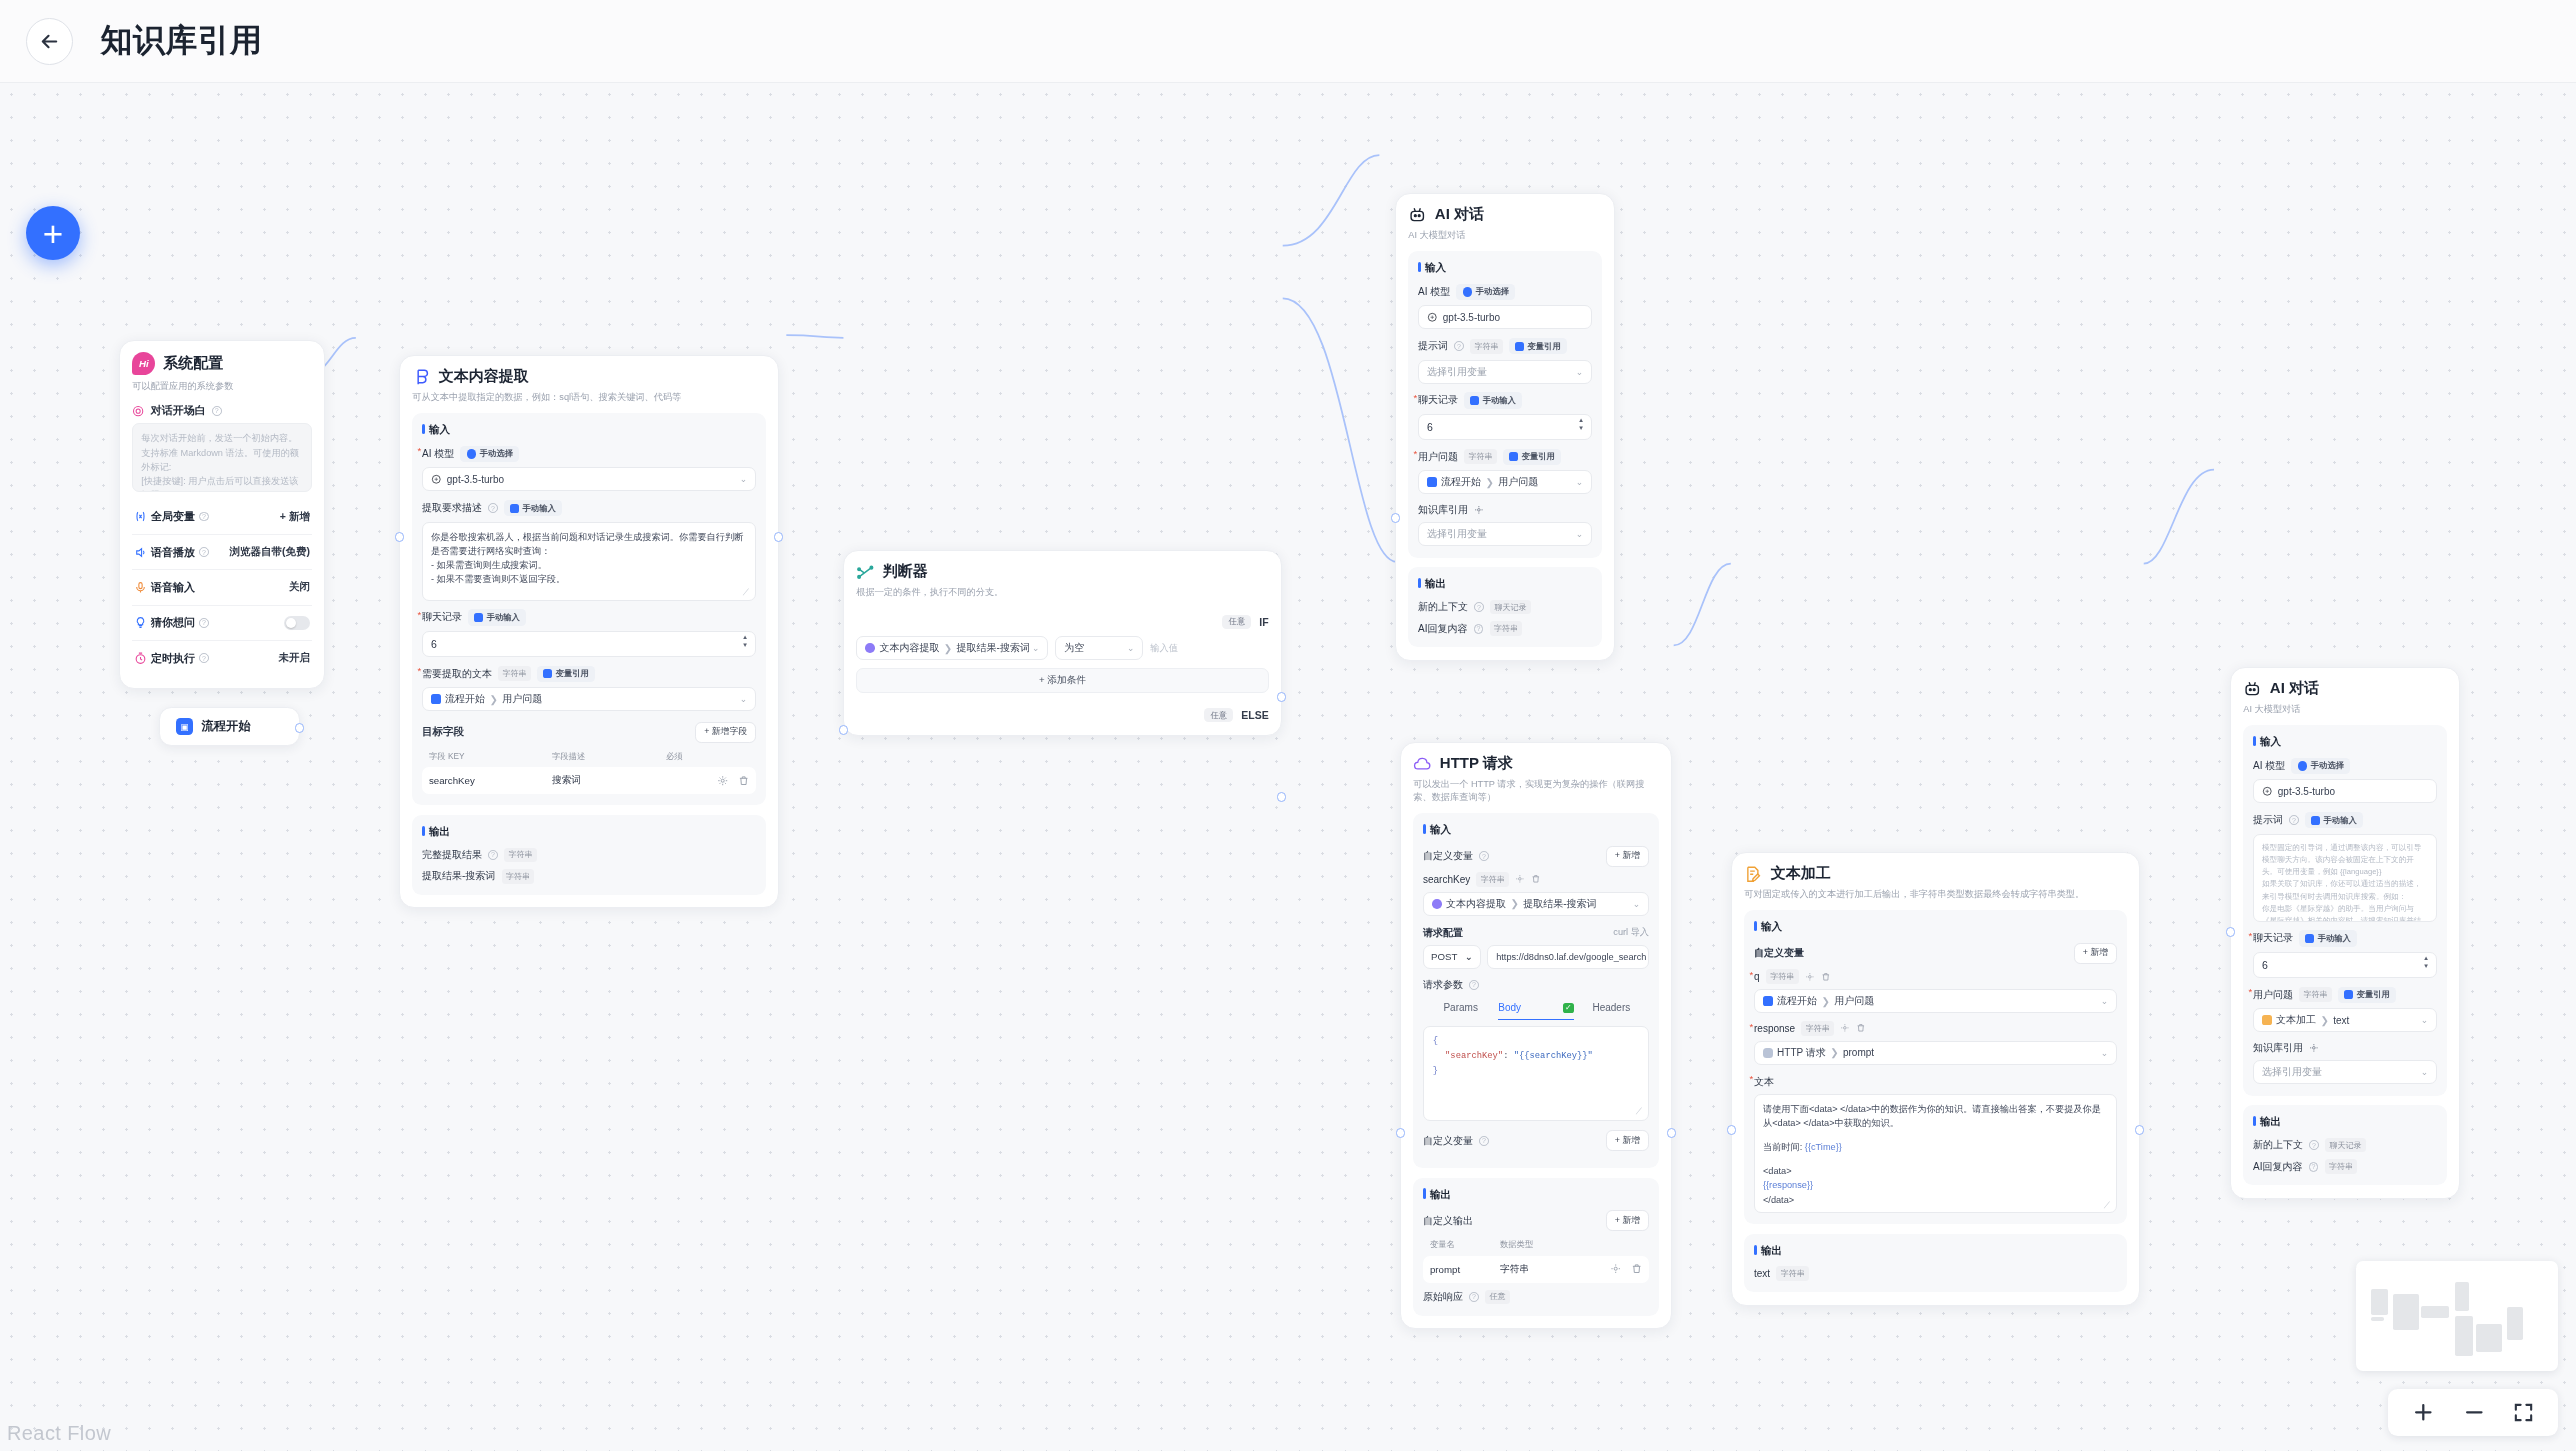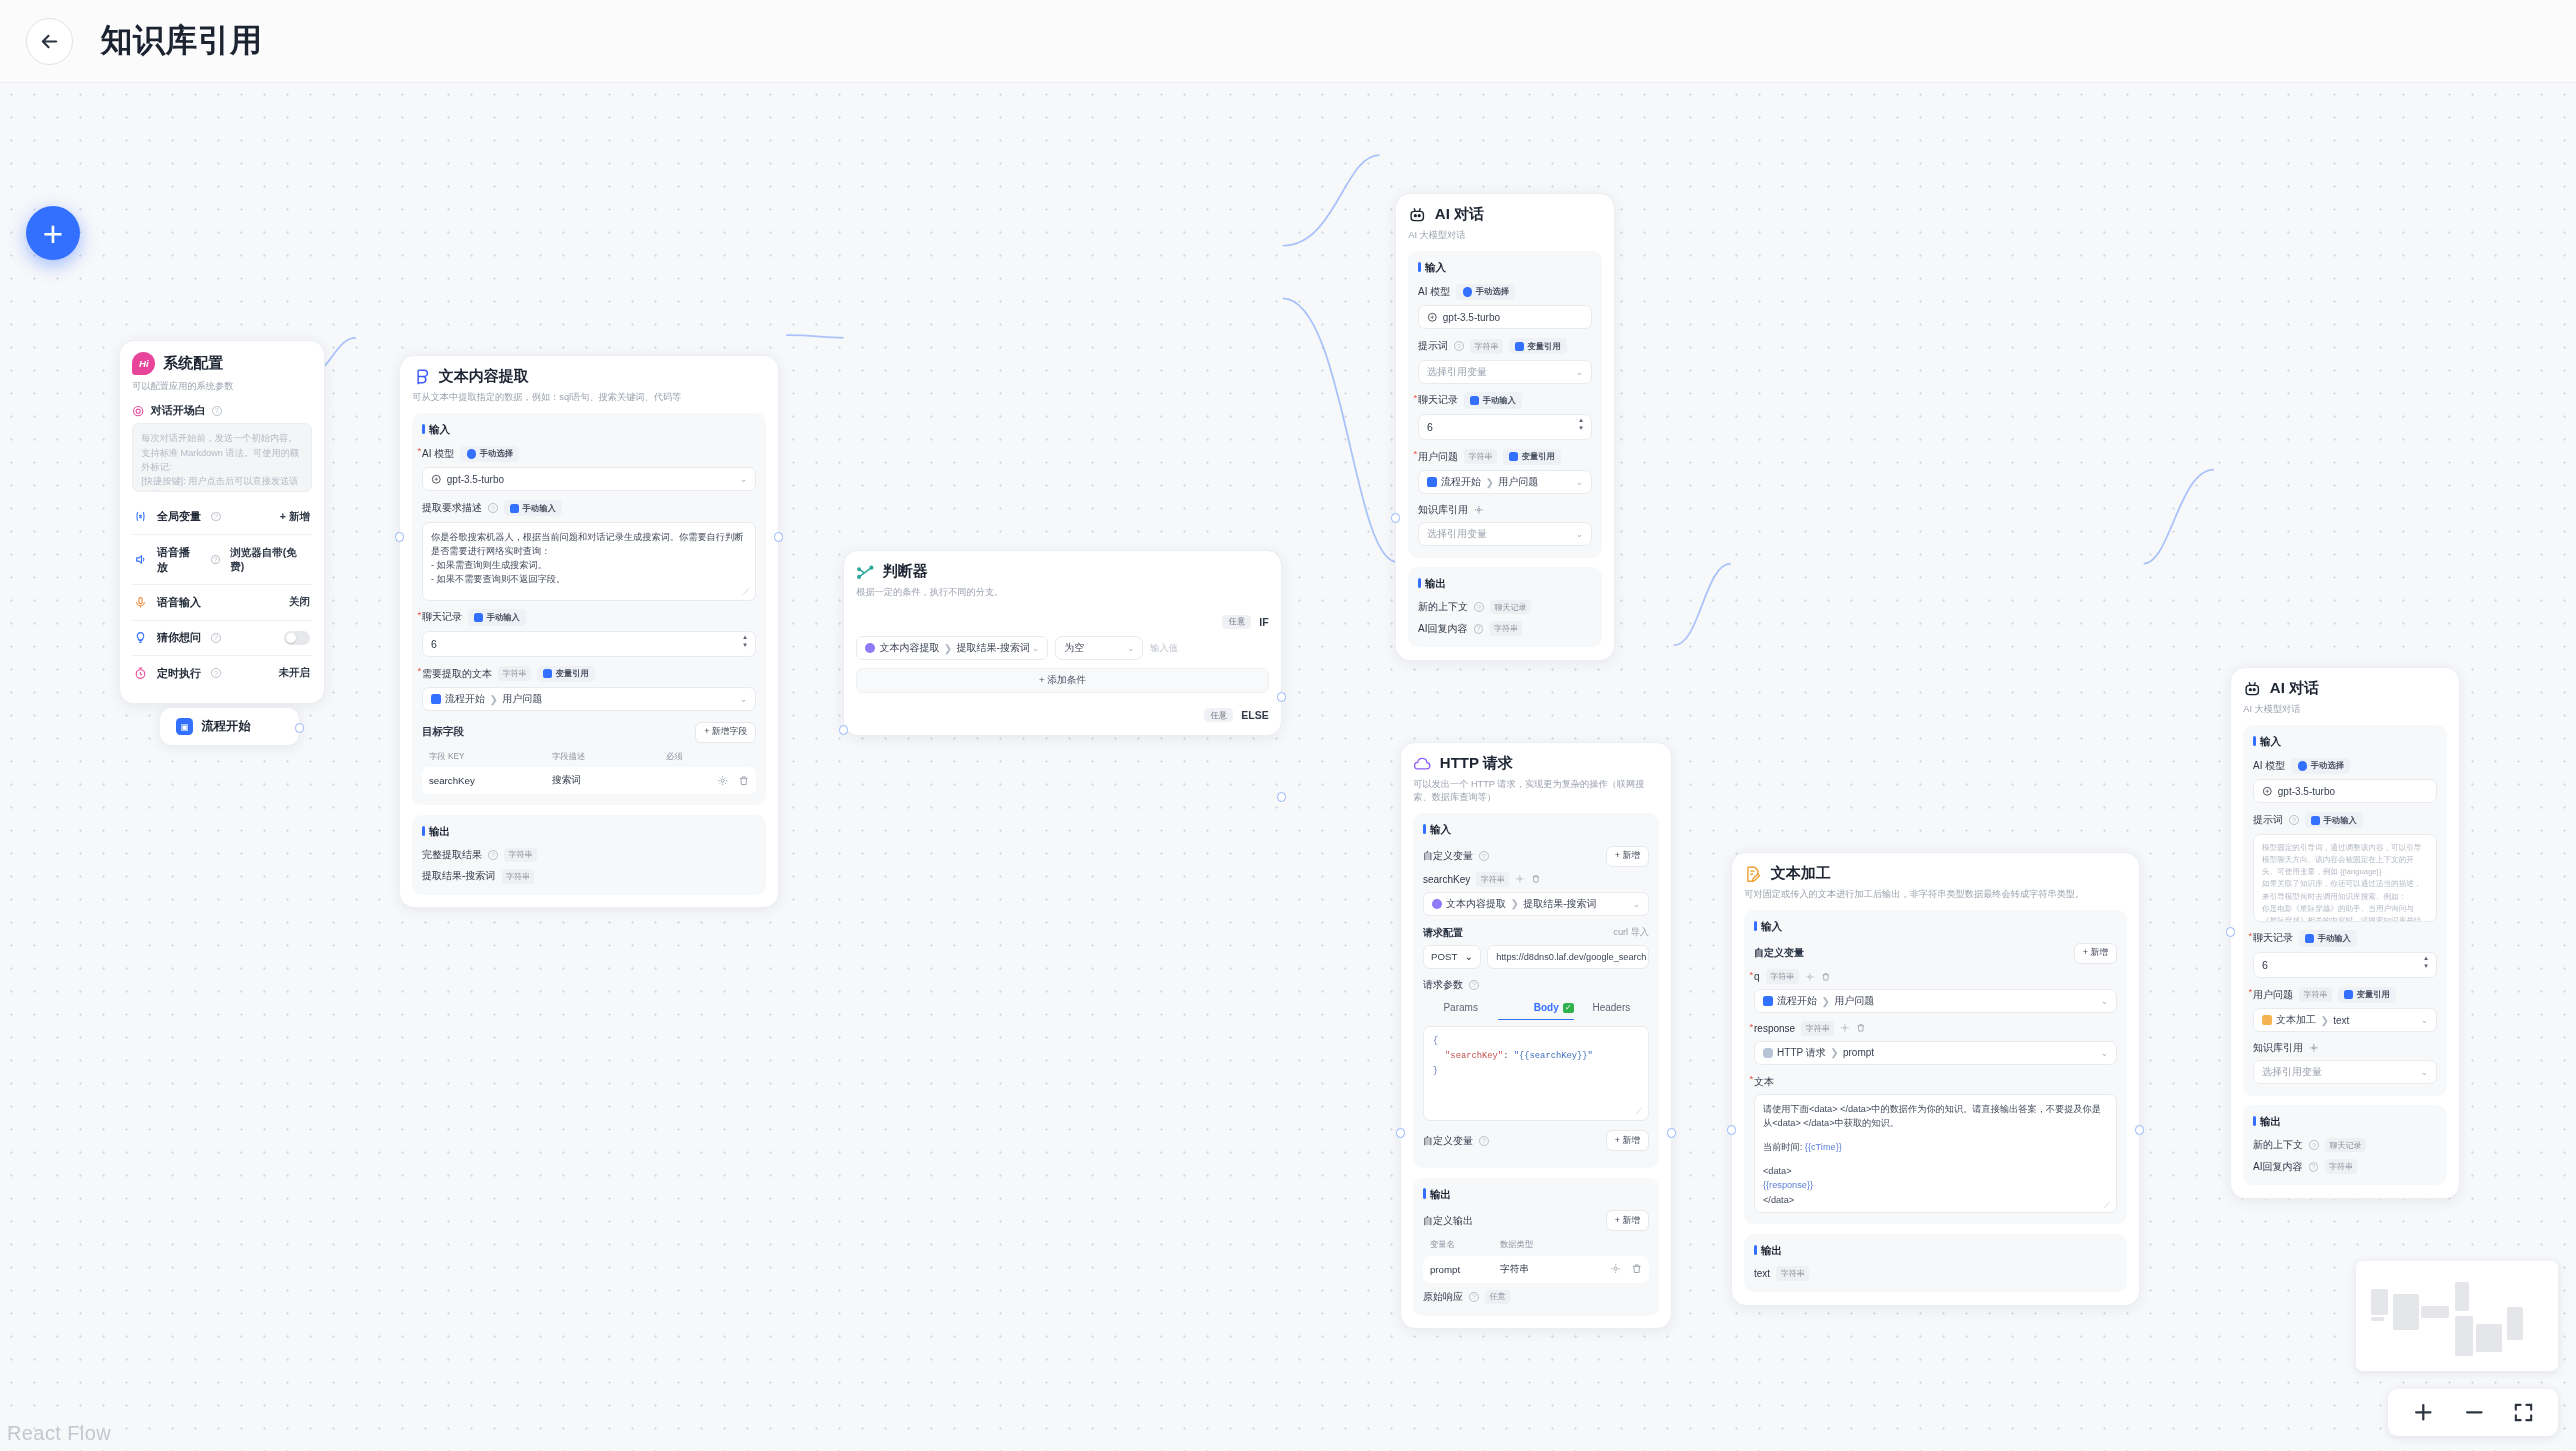--- a/index.html
+++ b/index.html
@@ -155,38 +155,38 @@
   .branch-lbl { font-size: 10.5px; font-weight: 600; color: #333b4a; text-align: center; }
   .cond-row { display: flex; align-items: center; gap: 7px; margin-top: 7px; }
   .add-cond { margin-top: 8px; background: #f8f9fb; border: 0.9px solid #edeff3;
     border-radius: 7px; height: 24.6px; display: flex; align-items: center;
     justify-content: center; font-size: 9.7px; color: #4b5362; gap: 5.3px; cursor: pointer; }
 
   
   .tabs { display: flex; margin-top: 5.3px; }
   .tab { flex: 1; text-align: center; font-size: 10px; color: #5c6373;
     padding: 5.3px 0 6.2px; cursor: pointer; }
-  .tab.active { color: #3370ff; font-weight: 700; border-bottom: 1.8px solid #3370ff;
-    display: flex; align-items: center; justify-content: flex-end; gap: 4.4px; }
+  .tab.active { color: #3370ff; font-weight: 400; border-bottom: 1.8px solid #3370ff;
+    display: flex; align-items: center; justify-content: space-between; gap: 4.4px; }
   .ok { width: 10.5px; height: 10.5px; background: #30b24a; border-radius: 2.6px; color: #fff;
     font-size: 8px; display: inline-flex; align-items: center; justify-content: center; }
   .code { background: #fff; border: 0.9px solid #e8eaee; border-radius: 7px;
     font-family: "Liberation Mono", "DejaVu Sans Mono", monospace;
     font-size: 8.8px; line-height: 1.7; padding: 7px 8.8px; position: relative; }
   .k-brace { color: #6a7bc8; } .k-key { color: #c0504d; } .k-val { color: #3e6bbf; }
   .method { background: #fff; border: 0.9px solid #e8eaee; border-radius: 7px; height: 24px;
     width: 58px; display: flex; align-items: center; gap: 4.4px; padding: 0 7px;
     font-size: 9.7px; color: #39414f; }
   .urlbox { flex: 1; background: #fff; border: 0.9px solid #e8eaee; border-radius: 7px;
     height: 24px; display: flex; align-items: center; padding: 0 8px;
     font-size: 9.2px; color: #3c4456; overflow: hidden; white-space: nowrap; }
   .curl { margin-left: auto; font-size: 9.2px; color: #9aa1ae; }
 
   
-  .sys-row { display: flex; align-items: center; gap: 10px; padding: 9.7px 1.8px;
+  .sys-row { display: flex; align-items: center; gap: 4px; padding: 9.7px 1.8px;
     border-bottom: 0.9px solid #f0f1f4; }
   .sys-row:last-child { border-bottom: none; }
   .sys-lbl { font-size: 11px; font-weight: 700; color: #242c3a; }
   .sys-val { margin-left: auto; font-size: 10.5px; color: #323a49; font-weight: 600; }
   .toggle { margin-left: auto; width: 26px; height: 14px; border-radius: 8px;
     background: #e6e8ec; position: relative; cursor: pointer; }
   .toggle::after { content: ""; position: absolute; left: 1.8px; top: 1.8px; width: 10.5px;
     height: 10.5px; border-radius: 50%; background: #fff; box-shadow: 0 0.9px 1.8px rgba(0,0,0,.18); }
   .hi-badge { width: 23px; height: 23px; border-radius: 50% 50% 50% 3.5px;
     background: #e8459a; color: #fff; font-size: 9.7px; font-weight: 700; font-style: italic;

